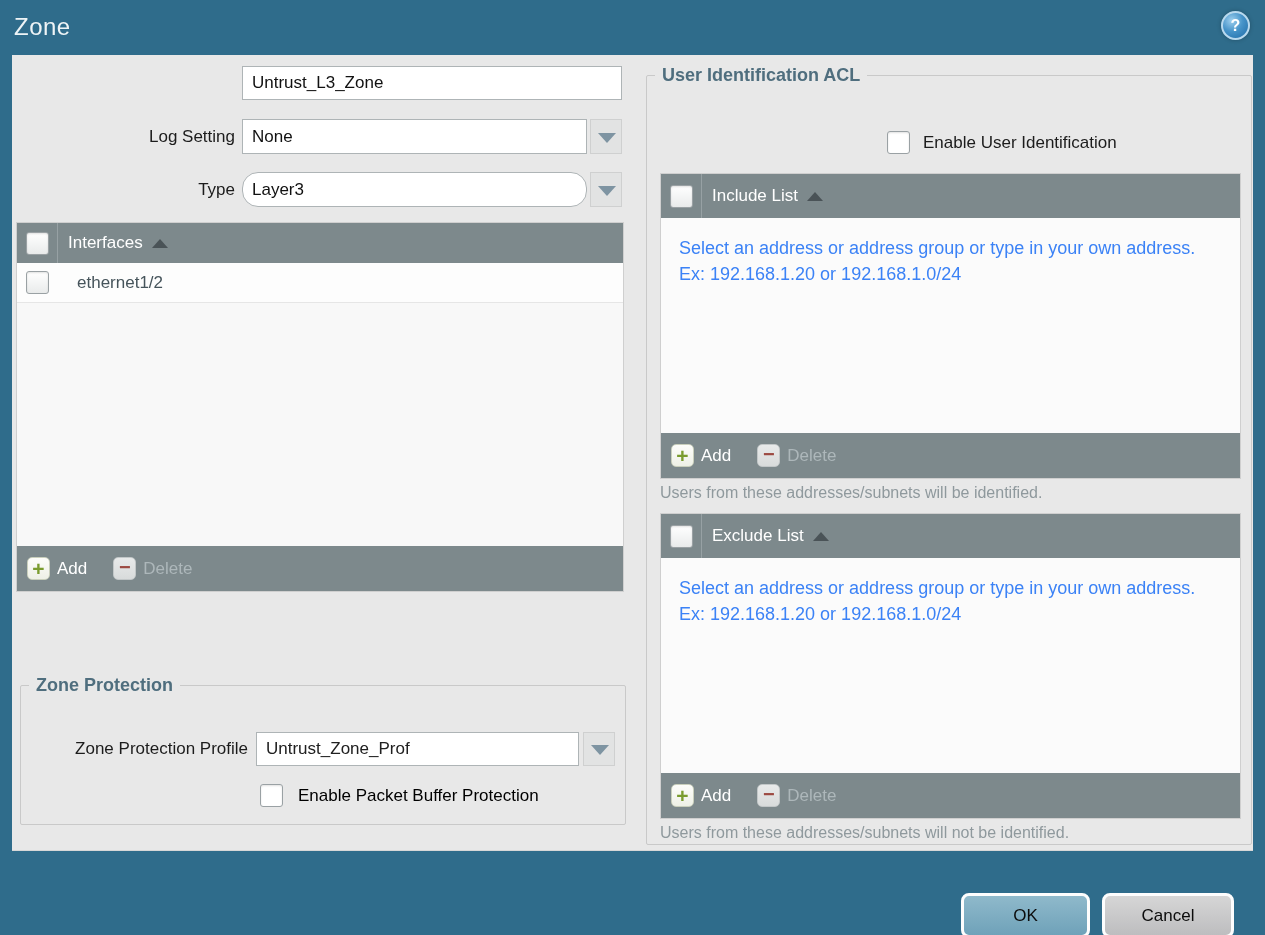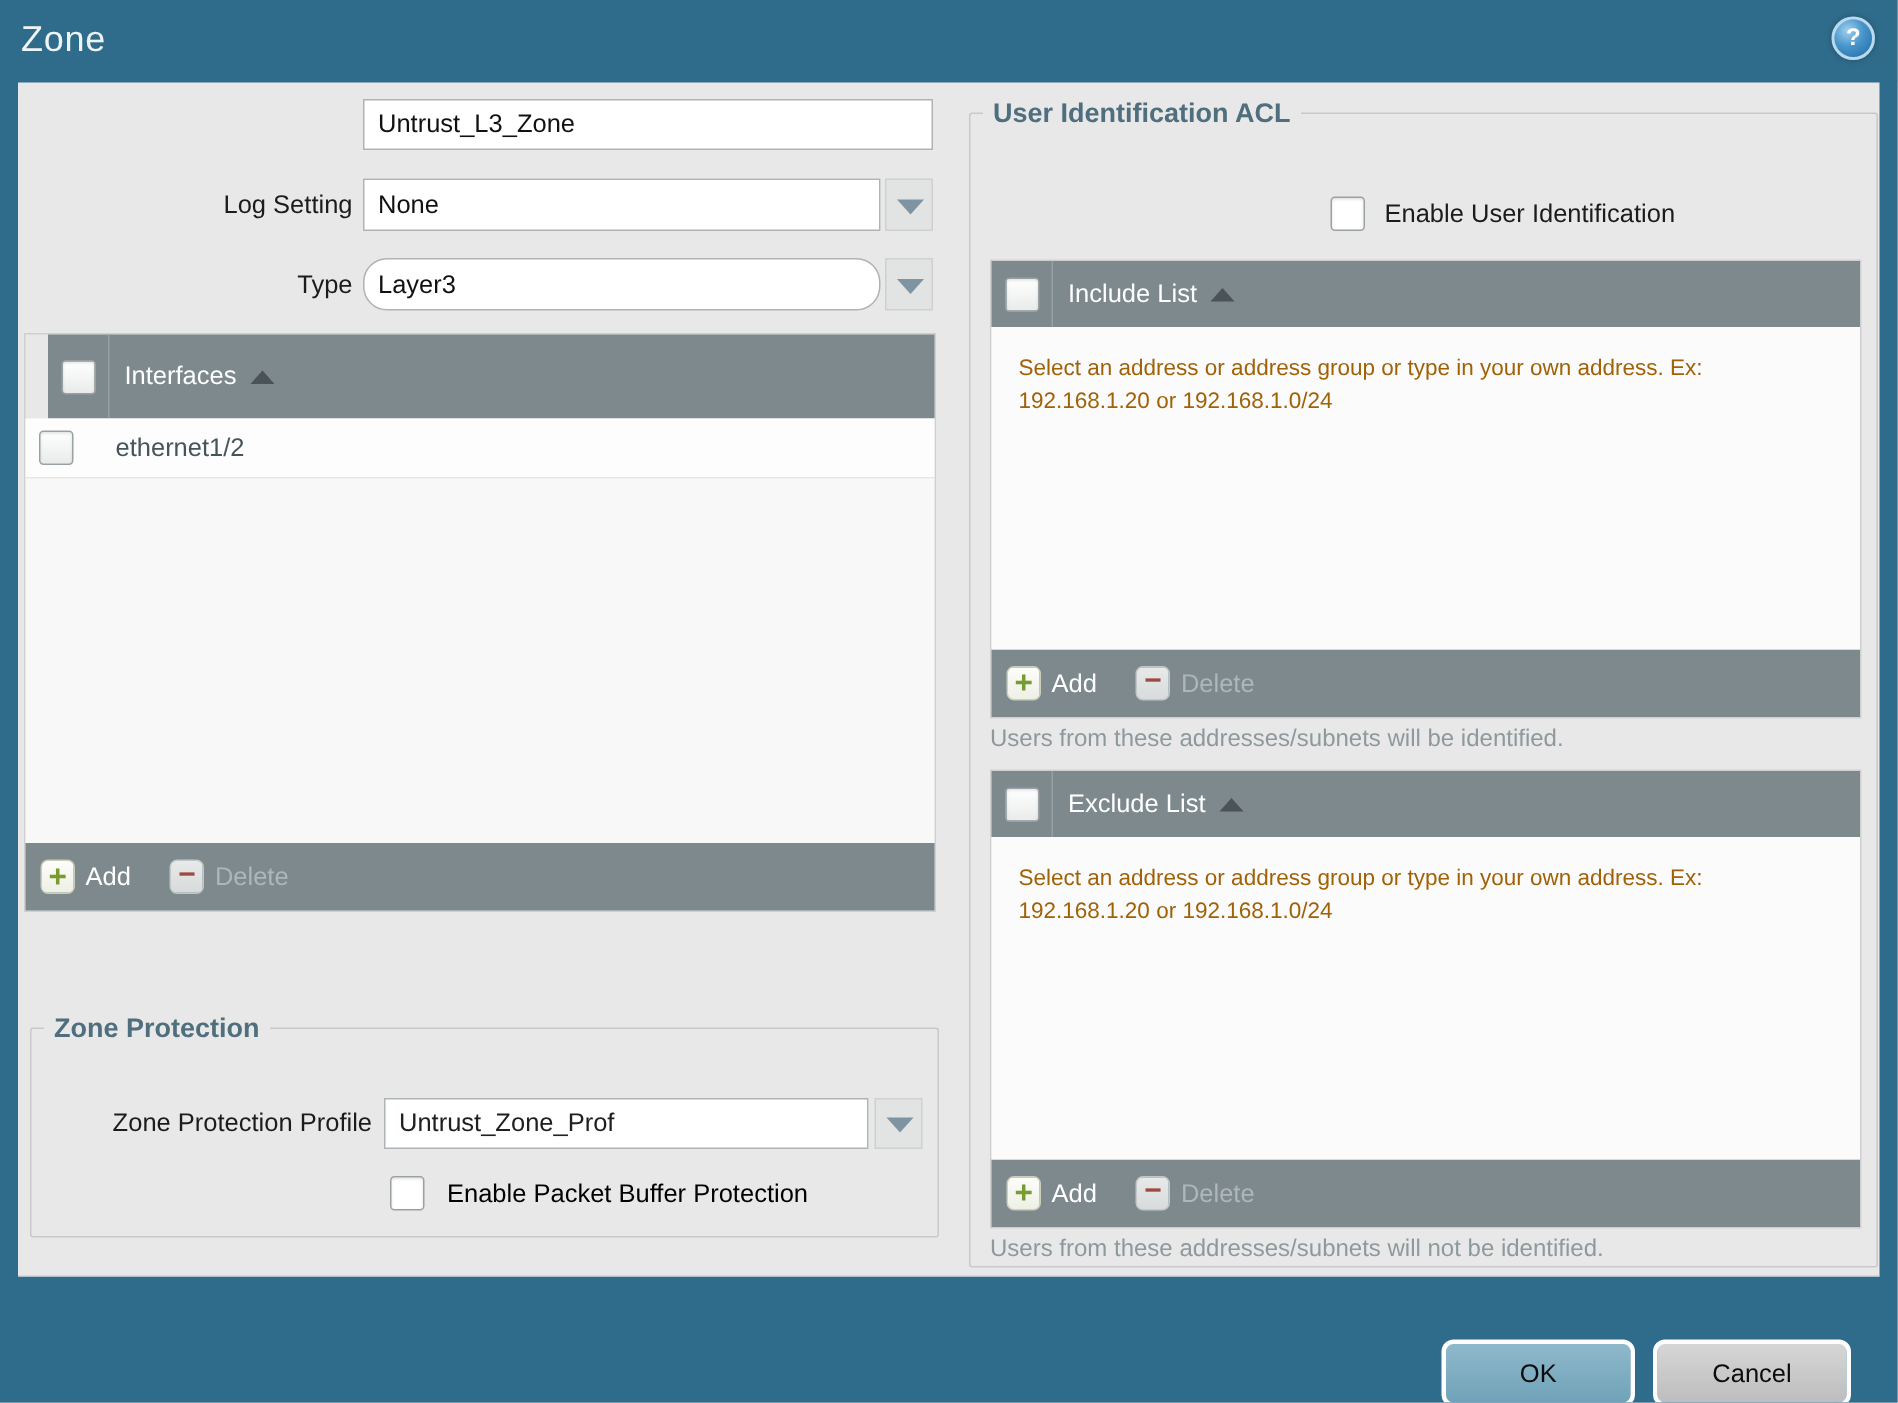--- a/index.html
+++ b/index.html
@@ -63,21 +63,21 @@
     border:1px solid #9aa1a4; border-radius:3px;
     box-shadow:inset 0 1px 2px rgba(0,0,0,0.12); cursor:pointer; flex:0 0 auto;
   }
   .cb.on-gray { background:linear-gradient(#ffffff,#e9ebeb); }
 
   
   .panel { position:absolute; border:1px solid #cfcfcf; }
   .panel-header {
     display:flex; align-items:center; height:44px; background:#7d898c; color:#ffffff;
   }
-  .panel-header.small { height:56px;margin-left:15px; }
+  .panel-header.small { height:40px; }
   .panel-header .cbcell {
     width:41px; display:flex; justify-content:center; align-items:center;
     align-self:stretch; border-right:1px solid #97a1a4;
   }
   .panel-header .htitle { font-size:17px; margin-left:10px; cursor:pointer; }
   .sort-asc {
     width:0; height:0; margin-left:9px; cursor:pointer;
     border-left:8px solid transparent; border-right:8px solid transparent;
     border-bottom:9px solid #4a5357;
   }
@@ -101,22 +101,22 @@
     color:#7a9c2e; font-size:21px; line-height:21px;
   }
   .icon-minus {
     background:linear-gradient(#e8eaea,#d8dbdb); border:1px solid #c2c7c8;
     color:#9c4a42; font-size:20px; line-height:19px;
   }
   .tool-label { font-size:17px; color:#ffffff; }
   .tool.disabled .tool-label { color:#adb7ba; }
 
   .placeholder {
-    position:absolute; left:0; top:0; padding:17px 18px; font-size:15px;
-    color:#a16207; line-height:1.45; max-width:560px;
+    position:absolute; left:0; top:0; padding:17px 18px; font-size:18px;
+    color:#3b82f6; line-height:1.45; max-width:560px;
   }
 
   
   .group {
     position:absolute; border:1px solid #c9c9c9; border-radius:2px; background:transparent;
   }
   .group legend {
     margin-left:8px; padding:0 7px; font-size:18px; font-weight:bold; color:#4f6e7e;
   }
 

